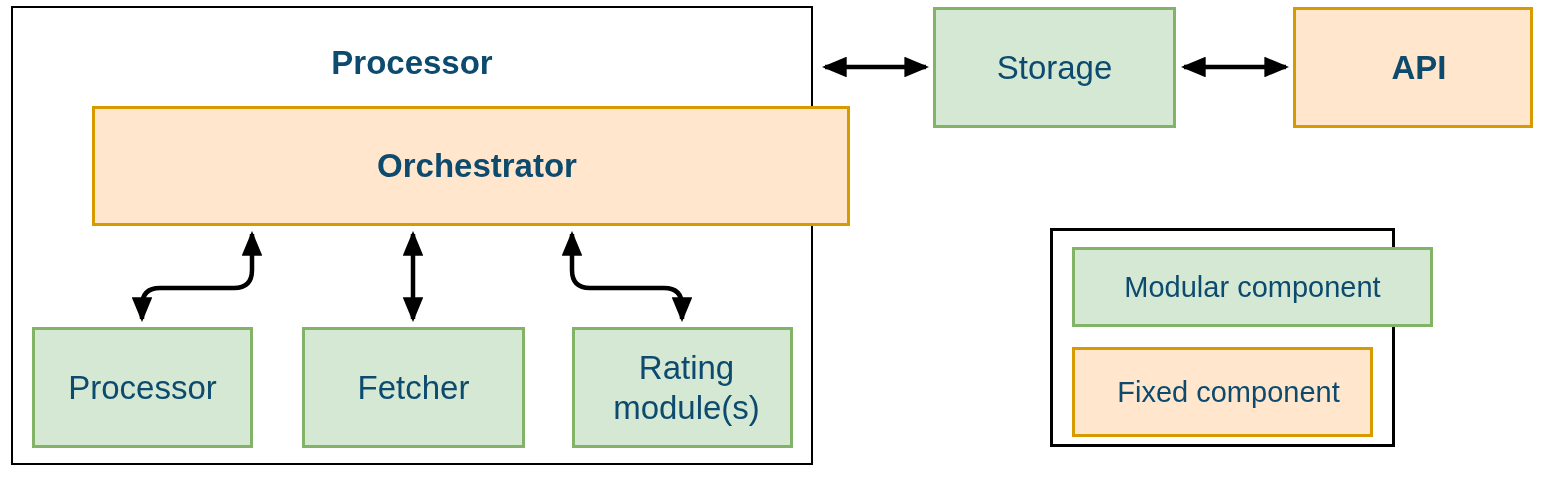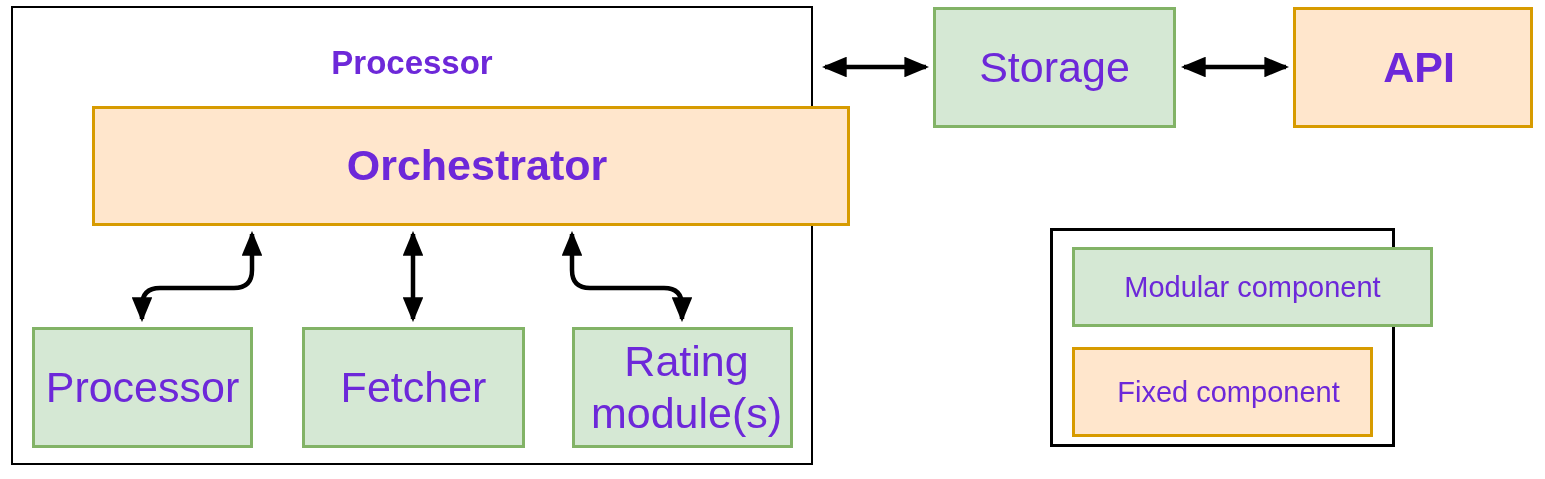--- a/index.html
+++ b/index.html
@@ -1,31 +1,31 @@
 <!DOCTYPE html>
 <html style="--modular-fill: #d5e8d4; --modular-border: #82b366; --fixed-fill: #ffe6cc; --fixed-border: #d79b00; --arrow: #000000; --frame-border: #000000; --background: #ffffff;"><head>
 <meta charset="utf-8">
 <style>
   html,body { margin:0; padding:0; }
   .canvas {
     position:relative;
     width:1545px; height:479px;
     background: var(--background, #ffffff);
     font-family: "Liberation Sans", "DejaVu Sans", sans-serif;
-    color:#6d28d9;
+    color:#0c4a6e;
     overflow:hidden;
   }
   .node {
     position:absolute;
     box-sizing:border-box;
     display:flex;
     align-items:center;
     justify-content:center;
     text-align:center;
-    font-size:43px;
+    font-size:33px;
     line-height:1.2;
   }
   .modular {
     background: var(--modular-fill, #d5e8d4);
     border: 3px solid var(--modular-border, #82b366);
   }
   .fixed {
     background: var(--fixed-fill, #ffe6cc);
     border: 3px solid var(--fixed-border, #d79b00);
     padding-left: 12px;

